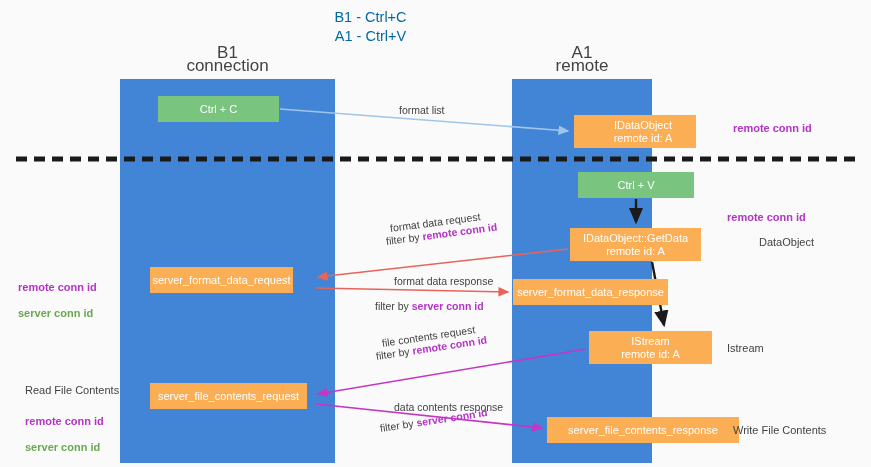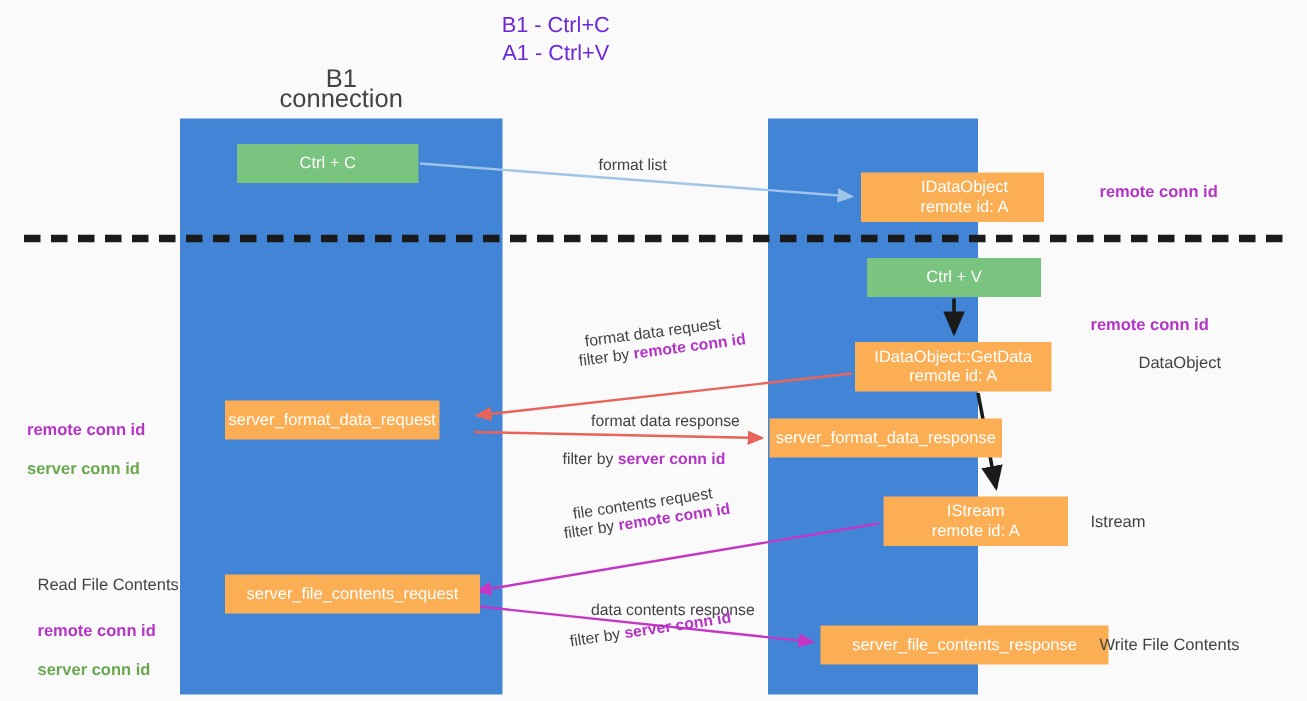--- a/index.html
+++ b/index.html
@@ -34,21 +34,21 @@
   #hdr-b1 { left: 120px; top: 46px; width: 215px; }
   #hdr-a1 { left: 512px; top: 46px; width: 140px; }
 
   
   #title {
     position: absolute;
     left: 0; top: 8px;
     width: 741px;
     text-align: center;
     font-size: 14.5px;
-    color: #6d28d9;
+    color: #0369a1;
     line-height: 19px;
     white-space: pre-line;
   }
 
   
   .node {
     position: absolute;
     display: flex;
     align-items: center;
     justify-content: center;
@@ -62,21 +62,21 @@
   .node.green  { background: #79c47e; }
   .node.orange { background: #fbae54; }
 
   #n-ctrlc   { left: 158px; top: 96px;  width: 121px; height: 26px; }
   #n-idataobj{ left: 574px; top: 115px; width: 122px; height: 33px; padding-left: 16px; }
   #n-ctrlv   { left: 578px; top: 172px; width: 116px; height: 26px; }
   #n-getdata { left: 570px; top: 228px; width: 131px; height: 33px; }
   #n-sfdreq  { left: 150px; top: 267px; width: 143px; height: 26px; }
   #n-sfdres  { left: 513px; top: 279px; width: 155px; height: 26px; }
   #n-istream { left: 589px; top: 331px; width: 123px; height: 33px; }
-  #n-sfcreq  { left: 150px; top: 383px; width: 170px; height: 26px; }
+  #n-sfcreq  { left: 150px; top: 383px; width: 157px; height: 26px; }
   #n-sfcres  { left: 547px; top: 417px; width: 192px; height: 26px; }
 
   
   .annot {
     position: absolute;
     font-size: 11px;
     line-height: 13px;
     white-space: pre-line;
   }
   .annot.magenta { color: #b434c6; font-weight: bold; }
@@ -123,20 +123,22 @@
 <div id="stage">
 
   <div id="title">B1 - Ctrl+C
 A1 - Ctrl+V</div>
 
   <div class="lane" id="lane-b1"></div>
   <div class="lane" id="lane-a1"></div>
 
   <div class="lane-header" id="hdr-b1">B1
 connection</div>
+  <div class="lane-header" id="hdr-a1">A1
+remote</div>
 
   <svg id="edges" viewBox="0 0 871 467">
     <defs>
       <marker id="ar-blue" markerWidth="7" markerHeight="7" refX="6" refY="3" orient="auto">
         <path d="M0,0 L7,3 L0,6 z" fill="#9fc5e8"></path>
       </marker>
       <marker id="ar-red" markerWidth="7" markerHeight="7" refX="6" refY="3" orient="auto">
         <path d="M0,0 L7,3 L0,6 z" fill="#e8645a"></path>
       </marker>
       <marker id="ar-mag" markerWidth="7" markerHeight="7" refX="6" refY="3" orient="auto">

